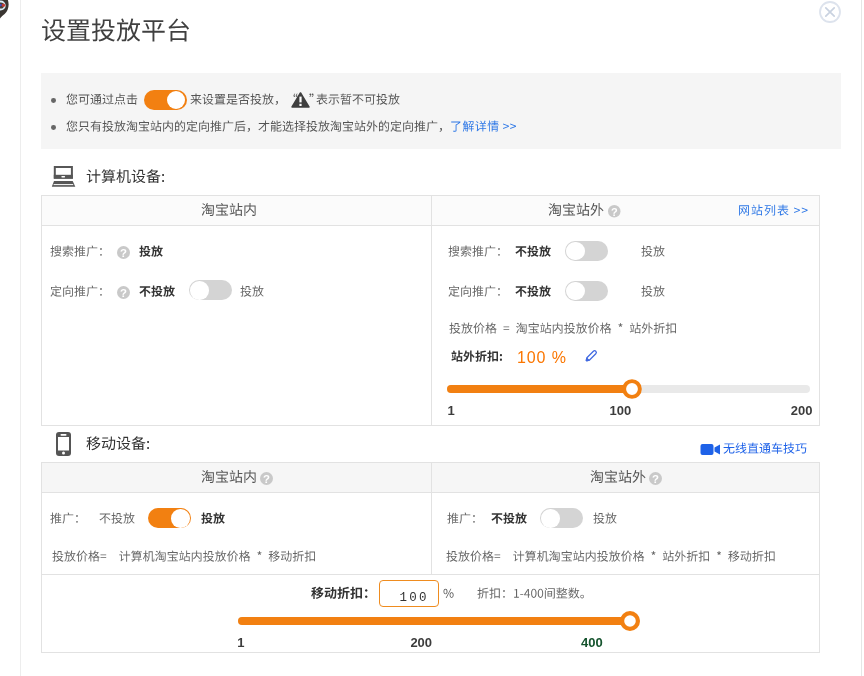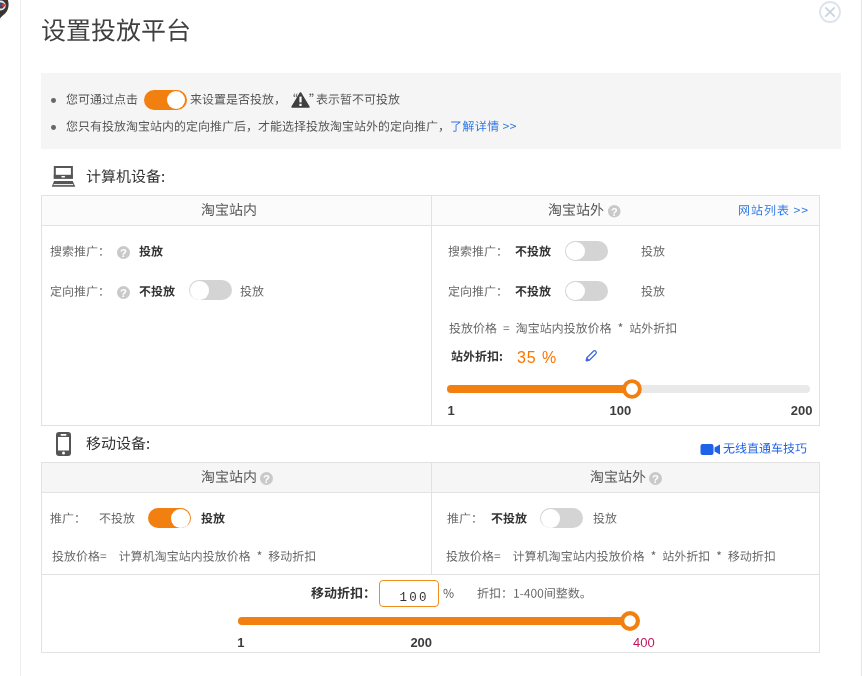--- a/index.html
+++ b/index.html
@@ -126,21 +126,21 @@
     </div>
 <svg style="position:absolute;left:641.0px;top:282.5px;" width="27" height="17" viewBox="0 -12.72 27 17">
       <path d="M2.2 -10.1V-7.7H0.6V-6.8H2.2V-4.2C1.5 -4 0.9 -3.9 0.4 -3.7L0.7 -2.9L2.2 -3.3V-0.2C2.2 -0 2.1 0 2 0C1.8 0 1.3 0.1 0.7 0C0.8 0.3 1 0.6 1 0.9C1.8 0.9 2.3 0.9 2.6 0.7C3 0.6 3.1 0.3 3.1 -0.2V-3.6L4.3 -3.9L4.2 -4.8L3.1 -4.5V-6.8H4.6V-7.7H3.1V-10.1ZM5.7 -9.6V-8.3C5.7 -7.5 5.5 -6.5 4.1 -5.7C4.3 -5.6 4.6 -5.3 4.7 -5.1C6.2 -5.9 6.5 -7.2 6.5 -8.3V-8.8H8.6V-6.9C8.6 -6 8.8 -5.6 9.6 -5.6C9.8 -5.6 10.5 -5.6 10.7 -5.6C10.9 -5.6 11.2 -5.6 11.3 -5.7C11.3 -5.9 11.3 -6.2 11.2 -6.5C11.1 -6.4 10.8 -6.4 10.6 -6.4C10.5 -6.4 9.9 -6.4 9.7 -6.4C9.5 -6.4 9.5 -6.5 9.5 -6.9V-9.6ZM9.4 -3.9C9 -3 8.4 -2.3 7.6 -1.6C6.8 -2.3 6.2 -3 5.7 -3.9ZM4.5 -4.8V-3.9H5L4.8 -3.9C5.3 -2.8 6 -1.9 6.8 -1.1C5.8 -0.5 4.7 -0.1 3.6 0.2C3.7 0.4 3.9 0.7 4 1C5.3 0.7 6.5 0.2 7.5 -0.5C8.5 0.2 9.6 0.7 10.9 1C11.1 0.7 11.3 0.3 11.5 0.1C10.3 -0.1 9.2 -0.5 8.3 -1.1C9.3 -2 10.2 -3.1 10.7 -4.6L10.1 -4.8L9.9 -4.8Z M14.5 -9.9C14.7 -9.4 15 -8.7 15.1 -8.2L15.9 -8.5C15.8 -8.9 15.5 -9.6 15.3 -10.1ZM12.5 -8.1V-7.3H13.9V-4.8C13.9 -3.1 13.8 -1.2 12.3 0.4C12.5 0.5 12.8 0.8 13 0.9C14.6 -0.8 14.8 -2.8 14.8 -4.8V-4.9H16.5C16.4 -1.6 16.3 -0.4 16.1 -0.1C16 0 15.9 0 15.7 0C15.5 0 15.1 0 14.6 -0C14.7 0.2 14.8 0.6 14.8 0.8C15.3 0.9 15.8 0.9 16.1 0.8C16.5 0.8 16.6 0.7 16.8 0.4C17.2 0 17.2 -1.3 17.3 -5.3C17.3 -5.4 17.3 -5.7 17.3 -5.7H14.8V-7.3H17.9V-8.1ZM19.5 -7H21.8C21.5 -5.5 21.2 -4.2 20.6 -3.1C20.1 -4.2 19.7 -5.5 19.5 -6.9ZM19.3 -10.1C19 -8 18.3 -6 17.3 -4.7C17.5 -4.6 17.9 -4.2 18 -4.1C18.4 -4.5 18.7 -5 18.9 -5.6C19.2 -4.3 19.6 -3.2 20.1 -2.2C19.4 -1.2 18.4 -0.4 17.2 0.2C17.4 0.4 17.6 0.8 17.7 1C18.9 0.4 19.8 -0.4 20.6 -1.4C21.2 -0.4 22 0.4 23 0.9C23.2 0.7 23.4 0.3 23.7 0.2C22.6 -0.3 21.8 -1.1 21.1 -2.2C21.9 -3.5 22.3 -5.1 22.7 -7H23.5V-7.8H19.8C20 -8.5 20.1 -9.2 20.3 -9.9Z" fill="#666666"></path>
     </svg>
 <svg style="position:absolute;left:449.0px;top:320.3px;" width="231" height="17" viewBox="0 -12.72 231 17">
       <path d="M2.2 -10.1V-7.7H0.6V-6.8H2.2V-4.2C1.5 -4 0.9 -3.9 0.4 -3.7L0.7 -2.9L2.2 -3.3V-0.2C2.2 -0 2.1 0 2 0C1.8 0 1.3 0.1 0.7 0C0.8 0.3 1 0.6 1 0.9C1.8 0.9 2.3 0.9 2.6 0.7C3 0.6 3.1 0.3 3.1 -0.2V-3.6L4.3 -3.9L4.2 -4.8L3.1 -4.5V-6.8H4.6V-7.7H3.1V-10.1ZM5.7 -9.6V-8.3C5.7 -7.5 5.5 -6.5 4.1 -5.7C4.3 -5.6 4.6 -5.3 4.7 -5.1C6.2 -5.9 6.5 -7.2 6.5 -8.3V-8.8H8.6V-6.9C8.6 -6 8.8 -5.6 9.6 -5.6C9.8 -5.6 10.5 -5.6 10.7 -5.6C10.9 -5.6 11.2 -5.6 11.3 -5.7C11.3 -5.9 11.3 -6.2 11.2 -6.5C11.1 -6.4 10.8 -6.4 10.6 -6.4C10.5 -6.4 9.9 -6.4 9.7 -6.4C9.5 -6.4 9.5 -6.5 9.5 -6.9V-9.6ZM9.4 -3.9C9 -3 8.4 -2.3 7.6 -1.6C6.8 -2.3 6.2 -3 5.7 -3.9ZM4.5 -4.8V-3.9H5L4.8 -3.9C5.3 -2.8 6 -1.9 6.8 -1.1C5.8 -0.5 4.7 -0.1 3.6 0.2C3.7 0.4 3.9 0.7 4 1C5.3 0.7 6.5 0.2 7.5 -0.5C8.5 0.2 9.6 0.7 10.9 1C11.1 0.7 11.3 0.3 11.5 0.1C10.3 -0.1 9.2 -0.5 8.3 -1.1C9.3 -2 10.2 -3.1 10.7 -4.6L10.1 -4.8L9.9 -4.8Z M14.5 -9.9C14.7 -9.4 15 -8.7 15.1 -8.2L15.9 -8.5C15.8 -8.9 15.5 -9.6 15.3 -10.1ZM12.5 -8.1V-7.3H13.9V-4.8C13.9 -3.1 13.8 -1.2 12.3 0.4C12.5 0.5 12.8 0.8 13 0.9C14.6 -0.8 14.8 -2.8 14.8 -4.8V-4.9H16.5C16.4 -1.6 16.3 -0.4 16.1 -0.1C16 0 15.9 0 15.7 0C15.5 0 15.1 0 14.6 -0C14.7 0.2 14.8 0.6 14.8 0.8C15.3 0.9 15.8 0.9 16.1 0.8C16.5 0.8 16.6 0.7 16.8 0.4C17.2 0 17.2 -1.3 17.3 -5.3C17.3 -5.4 17.3 -5.7 17.3 -5.7H14.8V-7.3H17.9V-8.1ZM19.5 -7H21.8C21.5 -5.5 21.2 -4.2 20.6 -3.1C20.1 -4.2 19.7 -5.5 19.5 -6.9ZM19.3 -10.1C19 -8 18.3 -6 17.3 -4.7C17.5 -4.6 17.9 -4.2 18 -4.1C18.4 -4.5 18.7 -5 18.9 -5.6C19.2 -4.3 19.6 -3.2 20.1 -2.2C19.4 -1.2 18.4 -0.4 17.2 0.2C17.4 0.4 17.6 0.8 17.7 1C18.9 0.4 19.8 -0.4 20.6 -1.4C21.2 -0.4 22 0.4 23 0.9C23.2 0.7 23.4 0.3 23.7 0.2C22.6 -0.3 21.8 -1.1 21.1 -2.2C21.9 -3.5 22.3 -5.1 22.7 -7H23.5V-7.8H19.8C20 -8.5 20.1 -9.2 20.3 -9.9Z M32.7 -5.4V0.9H33.6V-5.4ZM29.3 -5.4V-3.8C29.3 -2.6 29.1 -0.8 27.4 0.4C27.6 0.6 27.9 0.9 28.1 1.1C30 -0.4 30.2 -2.4 30.2 -3.7V-5.4ZM31.2 -10.1C30.6 -8.6 29.2 -6.8 27.1 -5.6C27.3 -5.4 27.5 -5.1 27.6 -4.9C29.4 -5.9 30.6 -7.2 31.4 -8.6C32.4 -7.2 33.7 -5.8 35 -5C35.2 -5.3 35.4 -5.6 35.6 -5.7C34.2 -6.5 32.7 -8 31.9 -9.4L32.1 -9.9ZM27.2 -10.1C26.6 -8.3 25.6 -6.5 24.4 -5.3C24.6 -5.1 24.9 -4.6 25 -4.4C25.3 -4.8 25.7 -5.2 26 -5.7V1H26.9V-7.2C27.3 -8 27.8 -8.9 28.1 -9.8Z M42.9 -8H45.5C45.2 -7.2 44.7 -6.6 44.1 -6C43.5 -6.5 43.1 -7.2 42.8 -7.8ZM38.4 -10.1V-7.5H36.6V-6.7H38.3C37.9 -5 37.1 -3.1 36.3 -2.1C36.5 -1.9 36.7 -1.5 36.8 -1.3C37.4 -2.1 38 -3.4 38.4 -4.8V0.9H39.3V-5.1C39.6 -4.6 40.1 -3.9 40.3 -3.6L40.8 -4.3C40.6 -4.6 39.6 -5.8 39.3 -6.1V-6.7H40.6L40.4 -6.4C40.6 -6.3 40.9 -6 41.1 -5.8C41.5 -6.2 41.9 -6.6 42.3 -7.1C42.6 -6.5 43 -5.9 43.5 -5.4C42.5 -4.5 41.3 -3.9 40.1 -3.5C40.3 -3.3 40.5 -3 40.6 -2.8C40.9 -2.9 41.2 -3 41.5 -3.1V1H42.4V0.4H45.7V0.9H46.6V-3.2L47.2 -3C47.3 -3.3 47.5 -3.6 47.7 -3.8C46.5 -4.1 45.5 -4.7 44.7 -5.4C45.6 -6.3 46.2 -7.3 46.7 -8.6L46.1 -8.8L45.9 -8.8H43.3C43.5 -9.1 43.7 -9.5 43.8 -9.9L43 -10.1C42.5 -8.9 41.7 -7.7 40.8 -6.8V-7.5H39.3V-10.1ZM42.4 -0.3V-2.7H45.7V-0.3ZM42.1 -3.4C42.8 -3.8 43.5 -4.3 44.1 -4.8C44.7 -4.3 45.4 -3.8 46.2 -3.4Z M54.5 -5.5H60.2V-6.3H54.5ZM54.5 -2.6H60.2V-3.4H54.5Z M67.8 -9.3C68.4 -9 69.2 -8.5 69.6 -8.1L70.2 -8.8C69.8 -9.2 69 -9.6 68.3 -9.9ZM67.1 -6C67.7 -5.7 68.5 -5.3 68.9 -5L69.5 -5.7C69.1 -6 68.2 -6.4 67.6 -6.6ZM67.4 0.1 68.3 0.7C68.8 -0.4 69.4 -1.9 69.9 -3.1L69.2 -3.7C68.7 -2.4 67.9 -0.8 67.4 0.1ZM71.7 -10.1C71.2 -8.6 70.3 -7.1 69.3 -6.2C69.5 -6 69.9 -5.8 70 -5.7C70.5 -6.2 71 -6.8 71.4 -7.5H76.9C76.8 -2.3 76.7 -0.4 76.4 -0C76.3 0.1 76.1 0.1 75.9 0.1C75.6 0.1 74.9 0.1 74.1 0.1C74.3 0.3 74.4 0.7 74.4 0.9C75.1 0.9 75.8 1 76.2 0.9C76.7 0.9 76.9 0.8 77.2 0.4C77.6 -0.1 77.7 -2 77.7 -7.8C77.7 -7.9 77.7 -8.3 77.7 -8.3H71.9C72.1 -8.8 72.4 -9.3 72.6 -9.9ZM70.9 -3V-0.8H75.7V-3H74.9V-1.5H73.7V-3.5H76.2V-4.3H73.7V-5.4H75.7V-6.2H72.4C72.6 -6.5 72.7 -6.8 72.8 -7.1L72.1 -7.3C71.7 -6.4 71.2 -5.4 70.6 -4.8C70.8 -4.7 71.1 -4.6 71.3 -4.5C71.5 -4.7 71.8 -5.1 72 -5.4H72.9V-4.3H70.3V-3.5H72.9V-1.5H71.7V-3Z M86 -2.1C86.7 -1.5 87.5 -0.8 87.9 -0.3L88.6 -0.9C88.2 -1.3 87.3 -2 86.7 -2.5ZM83.8 -10C84 -9.5 84.3 -9 84.5 -8.6H79.7V-6H80.6V-7.7H88.7V-6.2H80.6V-5.4H84.1V-3.5H80.9V-2.7H84.1V-0.2H79.5V0.6H89.9V-0.2H85.1V-2.7H88.5V-3.5H85.1V-5.4H88.7V-6H89.7V-8.6H85.5C85.3 -9 85 -9.7 84.7 -10.2Z M91.4 -7.8V-7H96V-7.8ZM91.8 -6.3C92.1 -4.9 92.4 -3.2 92.4 -2L93.2 -2.1C93.1 -3.3 92.8 -5.1 92.6 -6.4ZM92.8 -9.8C93.1 -9.2 93.4 -8.4 93.6 -7.9L94.4 -8.2C94.2 -8.7 93.9 -9.5 93.5 -10ZM94.6 -6.6C94.5 -5.1 94.1 -3 93.8 -1.7C92.8 -1.5 91.9 -1.3 91.2 -1.1L91.4 -0.2C92.7 -0.6 94.4 -1 96 -1.4L95.9 -2.2L94.6 -1.9C94.9 -3.2 95.2 -5 95.5 -6.4ZM96.3 -4.3V0.9H97.1V0.4H100.8V0.9H101.7V-4.3H99.1V-6.7H102.2V-7.6H99.1V-10.1H98.2V-4.3ZM97.1 -0.5V-3.5H100.8V-0.5Z M103.8 -8V1H104.7V-7.1H108.2C108.1 -5.6 107.7 -3.6 105 -2.1C105.3 -2 105.6 -1.7 105.7 -1.5C107.3 -2.4 108.2 -3.6 108.6 -4.7C109.7 -3.7 111 -2.4 111.6 -1.6L112.3 -2.2C111.6 -3.1 110.1 -4.5 108.9 -5.6C109 -6.1 109.1 -6.6 109.1 -7.1H112.6V-0.2C112.6 -0 112.5 0 112.3 0.1C112.1 0.1 111.3 0.1 110.4 0C110.5 0.3 110.7 0.7 110.7 0.9C111.8 0.9 112.5 0.9 113 0.8C113.4 0.6 113.5 0.4 113.5 -0.2V-8H109.1V-10.1H108.2V-8Z M116.9 -10.1V-7.7H115.2V-6.8H116.9V-4.2C116.2 -4 115.6 -3.9 115.1 -3.7L115.3 -2.9L116.9 -3.3V-0.2C116.9 -0 116.8 0 116.6 0C116.5 0 115.9 0.1 115.4 0C115.5 0.3 115.6 0.6 115.7 0.9C116.5 0.9 117 0.9 117.3 0.7C117.6 0.6 117.7 0.3 117.7 -0.2V-3.6L119 -3.9L118.9 -4.8L117.7 -4.5V-6.8H119.2V-7.7H117.7V-10.1ZM120.3 -9.6V-8.3C120.3 -7.5 120.1 -6.5 118.8 -5.7C118.9 -5.6 119.3 -5.3 119.4 -5.1C120.9 -5.9 121.2 -7.2 121.2 -8.3V-8.8H123.3V-6.9C123.3 -6 123.5 -5.6 124.3 -5.6C124.5 -5.6 125.1 -5.6 125.3 -5.6C125.6 -5.6 125.8 -5.6 126 -5.7C126 -5.9 125.9 -6.2 125.9 -6.5C125.7 -6.4 125.5 -6.4 125.3 -6.4C125.1 -6.4 124.5 -6.4 124.4 -6.4C124.2 -6.4 124.2 -6.5 124.2 -6.9V-9.6ZM124.1 -3.9C123.7 -3 123 -2.3 122.2 -1.6C121.5 -2.3 120.8 -3 120.4 -3.9ZM119.2 -4.8V-3.9H119.7L119.5 -3.9C120 -2.8 120.7 -1.9 121.5 -1.1C120.5 -0.5 119.4 -0.1 118.2 0.2C118.4 0.4 118.6 0.7 118.7 1C119.9 0.7 121.2 0.2 122.2 -0.5C123.2 0.2 124.3 0.7 125.6 1C125.7 0.7 126 0.3 126.2 0.1C125 -0.1 123.9 -0.5 123 -1.1C124 -2 124.8 -3.1 125.3 -4.6L124.7 -4.8L124.6 -4.8Z M129.1 -9.9C129.4 -9.4 129.6 -8.7 129.7 -8.2L130.6 -8.5C130.5 -8.9 130.2 -9.6 129.9 -10.1ZM127.2 -8.1V-7.3H128.6V-4.8C128.6 -3.1 128.4 -1.2 127 0.4C127.2 0.5 127.5 0.8 127.6 0.9C129.2 -0.8 129.5 -2.8 129.5 -4.8V-4.9H131.1C131 -1.6 130.9 -0.4 130.7 -0.1C130.7 0 130.5 0 130.4 0C130.2 0 129.7 0 129.3 -0C129.4 0.2 129.5 0.6 129.5 0.8C130 0.9 130.5 0.9 130.8 0.8C131.1 0.8 131.3 0.7 131.5 0.4C131.8 0 131.9 -1.3 132 -5.3C132 -5.4 132 -5.7 132 -5.7H129.5V-7.3H132.5V-8.1ZM134.2 -7H136.4C136.2 -5.5 135.8 -4.2 135.3 -3.1C134.7 -4.2 134.4 -5.5 134.1 -6.9ZM134 -10.1C133.6 -8 133 -6 132 -4.7C132.2 -4.6 132.6 -4.2 132.7 -4.1C133 -4.5 133.3 -5 133.6 -5.6C133.9 -4.3 134.2 -3.2 134.7 -2.2C134 -1.2 133.1 -0.4 131.8 0.2C132 0.4 132.3 0.8 132.4 1C133.6 0.4 134.5 -0.4 135.2 -1.4C135.9 -0.4 136.7 0.4 137.7 0.9C137.8 0.7 138.1 0.3 138.3 0.2C137.2 -0.3 136.4 -1.1 135.8 -2.2C136.5 -3.5 137 -5.1 137.3 -7H138.2V-7.8H134.4C134.6 -8.5 134.8 -9.2 134.9 -9.9Z M147.3 -5.4V0.9H148.3V-5.4ZM143.9 -5.4V-3.8C143.9 -2.6 143.8 -0.8 142.1 0.4C142.3 0.6 142.6 0.9 142.7 1.1C144.6 -0.4 144.8 -2.4 144.8 -3.7V-5.4ZM145.8 -10.1C145.2 -8.6 143.9 -6.8 141.7 -5.6C141.9 -5.4 142.2 -5.1 142.3 -4.9C144 -5.9 145.2 -7.2 146.1 -8.6C147 -7.2 148.4 -5.8 149.7 -5C149.8 -5.3 150.1 -5.6 150.3 -5.7C148.9 -6.5 147.4 -8 146.5 -9.4L146.8 -9.9ZM141.9 -10.1C141.3 -8.3 140.2 -6.5 139.1 -5.3C139.3 -5.1 139.5 -4.6 139.6 -4.4C140 -4.8 140.3 -5.2 140.7 -5.7V1H141.6V-7.2C142 -8 142.4 -8.9 142.7 -9.8Z M157.6 -8H160.2C159.8 -7.2 159.3 -6.6 158.8 -6C158.2 -6.5 157.7 -7.2 157.4 -7.8ZM153.1 -10.1V-7.5H151.3V-6.7H153C152.6 -5 151.8 -3.1 151 -2.1C151.2 -1.9 151.4 -1.5 151.5 -1.3C152.1 -2.1 152.6 -3.4 153.1 -4.8V0.9H153.9V-5.1C154.3 -4.6 154.7 -3.9 154.9 -3.6L155.5 -4.3C155.2 -4.6 154.3 -5.8 153.9 -6.1V-6.7H155.3L155 -6.4C155.2 -6.3 155.6 -6 155.7 -5.8C156.1 -6.2 156.5 -6.6 156.9 -7.1C157.2 -6.5 157.7 -5.9 158.2 -5.4C157.2 -4.5 156 -3.9 154.8 -3.5C154.9 -3.3 155.2 -3 155.3 -2.8C155.6 -2.9 155.9 -3 156.2 -3.1V1H157V0.4H160.4V0.9H161.3V-3.2L161.8 -3C162 -3.3 162.2 -3.6 162.4 -3.8C161.2 -4.1 160.2 -4.7 159.4 -5.4C160.2 -6.3 160.9 -7.3 161.3 -8.6L160.8 -8.8L160.6 -8.8H158C158.2 -9.1 158.4 -9.5 158.5 -9.9L157.6 -10.1C157.2 -8.9 156.4 -7.7 155.5 -6.8V-7.5H153.9V-10.1ZM157 -0.3V-2.7H160.4V-0.3ZM156.8 -3.4C157.5 -3.8 158.2 -4.3 158.8 -4.8C159.4 -4.3 160 -3.8 160.8 -3.4Z M170.5 -5.7 171.5 -6.8 172.4 -5.7 172.9 -6 172.2 -7.3 173.5 -7.8 173.3 -8.4 171.9 -8.1 171.8 -9.6H171.1L171 -8.1L169.6 -8.4L169.4 -7.8L170.7 -7.3L170 -6Z M181 -7.8V-7H185.6V-7.8ZM181.4 -6.3C181.7 -4.9 182 -3.2 182 -2L182.8 -2.1C182.7 -3.3 182.4 -5.1 182.2 -6.4ZM182.4 -9.8C182.7 -9.2 183 -8.4 183.2 -7.9L184 -8.2C183.9 -8.7 183.5 -9.5 183.1 -10ZM184.2 -6.6C184.1 -5.1 183.7 -3 183.4 -1.7C182.4 -1.5 181.5 -1.3 180.8 -1.1L181 -0.2C182.3 -0.6 184 -1 185.6 -1.4L185.5 -2.2L184.2 -1.9C184.5 -3.2 184.8 -5 185.1 -6.4ZM185.9 -4.3V0.9H186.7V0.4H190.4V0.9H191.3V-4.3H188.7V-6.7H191.8V-7.6H188.7V-10.1H187.8V-4.3ZM186.7 -0.5V-3.5H190.4V-0.5Z M195 -10.1C194.6 -8 193.8 -6 192.7 -4.8C192.9 -4.6 193.3 -4.3 193.5 -4.2C194.2 -5 194.7 -6.1 195.2 -7.4H197.5C197.3 -6.1 197 -5 196.6 -4.1C196 -4.5 195.3 -5 194.8 -5.4L194.2 -4.8C194.9 -4.3 195.6 -3.7 196.2 -3.3C195.3 -1.7 194.1 -0.6 192.7 0.1C193 0.3 193.3 0.6 193.5 0.9C196 -0.5 197.9 -3.3 198.6 -8.1L197.9 -8.3L197.8 -8.2H195.5C195.7 -8.8 195.8 -9.3 195.9 -9.9ZM199.6 -10.1V0.9H200.5V-5.6C201.5 -4.8 202.6 -3.8 203.1 -3.1L203.9 -3.7C203.2 -4.5 201.9 -5.6 200.9 -6.4L200.5 -6.2V-10.1Z M209.7 -9V-5.2C209.7 -3.3 209.6 -1.4 208.4 0.3C208.6 0.5 208.9 0.7 209.1 0.9C210.4 -0.9 210.6 -3 210.6 -5.2H212.9V0.9H213.8V-5.2H215.8V-6.1H210.6V-8.3C212.2 -8.5 214.1 -8.8 215.3 -9.2L214.8 -10C213.6 -9.6 211.5 -9.2 209.7 -9ZM206.6 -10.1V-7.7H204.9V-6.8H206.6V-4.2L204.7 -3.7L205 -2.8L206.6 -3.3V-0.1C206.6 0 206.5 0.1 206.4 0.1C206.2 0.1 205.7 0.1 205.2 0.1C205.3 0.3 205.4 0.7 205.4 0.9C206.2 0.9 206.7 0.9 207 0.7C207.3 0.6 207.5 0.3 207.5 -0.2V-3.6L209.2 -4.1L209 -4.9L207.5 -4.5V-6.8H209.1V-7.7H207.5V-10.1Z M221.5 -9.1V0.6H222.4V-0.5H226.1V0.5H227V-9.1ZM222.4 -1.4V-8.2H226.1V-1.4ZM218.5 -10.1V-7.9H216.8V-7H218.5V-4C217.8 -3.8 217.2 -3.7 216.6 -3.5L216.9 -2.7L218.5 -3.1V-0.1C218.5 0 218.5 0.1 218.3 0.1C218.1 0.1 217.6 0.1 217.1 0.1C217.2 0.3 217.3 0.7 217.4 0.9C218.2 1 218.7 0.9 219 0.8C219.3 0.6 219.4 0.4 219.4 -0.1V-3.4L221 -3.9L220.9 -4.7L219.4 -4.3V-7H220.9V-7.9H219.4V-10.1Z" fill="#666666"></path>
     </svg>
 <svg style="position:absolute;left:450.5px;top:348.3px;" width="54" height="17" viewBox="0 -12.72 54 17">
       <path d="M1 -6.1C1.2 -4.9 1.4 -3.2 1.5 -2.1L2.6 -2.4C2.6 -3.5 2.3 -5.1 2.1 -6.3ZM1.9 -9.8C2.2 -9.3 2.5 -8.6 2.6 -8.1H0.6V-6.8H5.4V-8.1H3L3.9 -8.4C3.8 -8.9 3.5 -9.6 3.2 -10.1ZM3.6 -6.4C3.5 -5 3.3 -3.1 3 -1.9C2 -1.7 1.2 -1.5 0.5 -1.4L0.8 -0C2.1 -0.3 3.7 -0.7 5.3 -1.1L5.1 -2.4L4.2 -2.2C4.5 -3.3 4.8 -4.9 5 -6.2ZM5.5 -4.5V1.1H6.9V0.5H9.7V1H11.2V-4.5H8.8V-6.6H11.6V-8H8.8V-10.2H7.3V-4.5ZM6.9 -0.8V-3.2H9.7V-0.8Z M14.4 -10.2C14 -8.1 13.3 -6.1 12.3 -4.9C12.6 -4.7 13.2 -4.3 13.5 -4C14.1 -4.8 14.6 -5.9 15 -7.1H16.9C16.7 -6.1 16.5 -5.2 16.1 -4.4C15.7 -4.7 15.2 -5.1 14.8 -5.4L13.9 -4.4C14.4 -4 15 -3.5 15.5 -3.1C14.7 -1.8 13.6 -0.9 12.3 -0.3C12.7 -0 13.3 0.6 13.5 0.9C16.2 -0.4 18 -3.3 18.6 -8.2L17.6 -8.5L17.3 -8.4H15.5C15.6 -8.9 15.7 -9.4 15.9 -9.9ZM19.1 -10.2V1.1H20.6V-5.1C21.3 -4.3 22.1 -3.5 22.5 -2.9L23.7 -3.8C23.2 -4.6 21.9 -5.8 21.1 -6.6L20.6 -6.2V-10.2Z M29.4 -9.1V-5.5C29.4 -3.7 29.2 -1.7 28.1 0.2C28.5 0.4 29 0.8 29.3 1.1C30.5 -0.7 30.7 -2.8 30.8 -4.8H32.4V1H33.9V-4.8H35.6V-6.2H30.8V-8C32.3 -8.2 33.9 -8.5 35.2 -8.9L34.3 -10.1C33.1 -9.7 31.1 -9.3 29.4 -9.1ZM26 -10.2V-7.9H24.5V-6.6H26V-4.5C25.4 -4.3 24.8 -4.2 24.3 -4.1L24.7 -2.7L26 -3V-0.5C26 -0.3 25.9 -0.3 25.8 -0.3C25.6 -0.3 25.1 -0.3 24.6 -0.3C24.8 0.1 25 0.7 25 1C25.9 1 26.5 1 26.9 0.8C27.3 0.6 27.4 0.2 27.4 -0.5V-3.4L29 -3.8L28.8 -5.2L27.4 -4.8V-6.6H28.9V-7.9H27.4V-10.2Z M41.2 -9.2V0.7H42.6V-0.3H45.5V0.6H47V-9.2ZM42.6 -1.7V-7.8H45.5V-1.7ZM38 -10.2V-8.2H36.4V-6.8H38V-4.2C37.3 -4.1 36.8 -3.9 36.3 -3.8L36.6 -2.4L38 -2.8V-0.5C38 -0.3 37.9 -0.3 37.7 -0.3C37.6 -0.3 37.1 -0.3 36.6 -0.3C36.8 0.1 37 0.7 37 1.1C37.9 1.1 38.5 1 38.9 0.8C39.3 0.6 39.4 0.2 39.4 -0.5V-3.2L40.8 -3.6L40.6 -4.9L39.4 -4.6V-6.8H40.6V-8.2H39.4V-10.2Z M50 -4.4C50.6 -4.4 51 -4.9 51 -5.5C51 -6.2 50.6 -6.7 50 -6.7C49.3 -6.7 48.9 -6.2 48.9 -5.5C48.9 -4.9 49.3 -4.4 50 -4.4ZM50 0.2C50.6 0.2 51 -0.3 51 -1C51 -1.6 50.6 -2.1 50 -2.1C49.3 -2.1 48.9 -1.6 48.9 -1C48.9 -0.3 49.3 0.2 50 0.2Z" fill="#333333"></path>
     </svg>
-<div class="abs" style="left:517px;top:350.4px;font-family:Liberation Sans,sans-serif;font-size:16px;line-height:1;color:#fb7601;letter-spacing:0.9px">35 %</div>
+<div class="abs" style="left:517px;top:350.4px;font-family:Liberation Sans,sans-serif;font-size:16px;line-height:1;color:#fb7601;letter-spacing:0.9px">100 %</div>
 <svg class="abs" style="left:583px;top:348px" width="17" height="17">
       <path d="M3.2 12.4 L3.9 9.8 L10.4 3.3 Q11.6 2.1 12.8 3.3 Q14 4.5 12.8 5.7 L6.3 12.2 L3.7 12.9 Z" fill="none" stroke="#4169e1" stroke-width="1.25" stroke-linejoin="round"></path>
       <path d="M3.2 12.4 L3.9 9.8 L6.3 12.2 L3.7 12.9 Z" fill="#4169e1" stroke="#4169e1" stroke-width="0.8"></path>
     </svg>
 <div class="abs" style="left:447px;top:385.1px;width:363px;height:7.8px;border-radius:3.9px;background:#e9e9e9"></div>
 <div class="abs" style="left:447px;top:385.1px;width:184.5px;height:7.8px;border-radius:3.9px;background:#f28011"></div>
 <svg class="abs" style="left:619.5px;top:377px" width="24" height="24">
       <circle cx="12" cy="12" r="7.85" fill="#ffffff" stroke="#f28011" stroke-width="3.9"></circle>
     </svg>
 <div class="abs" style="left:447.5px;top:404.3px;font-family:Liberation Sans,sans-serif;font-size:13px;line-height:1;color:#3c3c3c;font-weight:700">1</div>
@@ -221,13 +221,13 @@
 <svg style="position:absolute;left:477.3px;top:584.8px;" width="117" height="17" viewBox="0 -12.72 117 17">
       <path d="M5.4 -9V-5.2C5.4 -3.3 5.3 -1.4 4.1 0.3C4.4 0.5 4.7 0.7 4.8 0.9C6.1 -0.9 6.3 -3 6.3 -5.2H8.6V0.9H9.5V-5.2H11.5V-6.1H6.3V-8.3C8 -8.5 9.8 -8.8 11.1 -9.2L10.5 -10C9.3 -9.6 7.2 -9.2 5.4 -9ZM2.3 -10.1V-7.7H0.6V-6.8H2.3V-4.2L0.5 -3.7L0.7 -2.8L2.3 -3.3V-0.1C2.3 0 2.2 0.1 2.1 0.1C1.9 0.1 1.4 0.1 0.9 0.1C1 0.3 1.1 0.7 1.2 0.9C2 0.9 2.4 0.9 2.8 0.7C3.1 0.6 3.2 0.3 3.2 -0.2V-3.6L4.9 -4.1L4.8 -4.9L3.2 -4.5V-6.8H4.8V-7.7H3.2V-10.1Z M17.3 -9.1V0.6H18.2V-0.5H21.8V0.5H22.8V-9.1ZM18.2 -1.4V-8.2H21.8V-1.4ZM14.3 -10.1V-7.9H12.5V-7H14.3V-4C13.6 -3.8 12.9 -3.7 12.4 -3.5L12.6 -2.7L14.3 -3.1V-0.1C14.3 0 14.2 0.1 14 0.1C13.9 0.1 13.4 0.1 12.8 0.1C13 0.3 13.1 0.7 13.1 0.9C13.9 1 14.4 0.9 14.7 0.8C15.1 0.6 15.2 0.4 15.2 -0.1V-3.4L16.7 -3.9L16.6 -4.7L15.2 -4.3V-7H16.6V-7.9H15.2V-10.1Z M27 -5.8C27.5 -5.8 27.9 -6.2 27.9 -6.7C27.9 -7.3 27.5 -7.6 27 -7.6C26.5 -7.6 26.1 -7.3 26.1 -6.7C26.1 -6.2 26.5 -5.8 27 -5.8ZM27 0C27.5 0 27.9 -0.3 27.9 -0.9C27.9 -1.4 27.5 -1.8 27 -1.8C26.5 -1.8 26.1 -1.4 26.1 -0.9C26.1 -0.3 26.5 0 27 0Z M37.1 0H41.9V-0.9H40.1V-8.8H39.3C38.8 -8.5 38.2 -8.3 37.5 -8.2V-7.5H39V-0.9H37.1Z M43.2 -2.9H46.3V-3.8H43.2Z M50.9 0H51.9V-2.4H53.1V-3.3H51.9V-8.8H50.7L47.1 -3.1V-2.4H50.9ZM50.9 -3.3H48.2L50.2 -6.3C50.5 -6.7 50.7 -7.2 50.9 -7.6H51C50.9 -7.2 50.9 -6.4 50.9 -6Z M56.8 0.2C58.5 0.2 59.6 -1.4 59.6 -4.4C59.6 -7.5 58.5 -9 56.8 -9C55.1 -9 54.1 -7.5 54.1 -4.4C54.1 -1.4 55.1 0.2 56.8 0.2ZM56.8 -0.7C55.8 -0.7 55.1 -1.8 55.1 -4.4C55.1 -7 55.8 -8.1 56.8 -8.1C57.8 -8.1 58.5 -7 58.5 -4.4C58.5 -1.8 57.8 -0.7 56.8 -0.7Z M63.5 0.2C65.1 0.2 66.2 -1.4 66.2 -4.4C66.2 -7.5 65.1 -9 63.5 -9C61.8 -9 60.7 -7.5 60.7 -4.4C60.7 -1.4 61.8 0.2 63.5 0.2ZM63.5 -0.7C62.5 -0.7 61.8 -1.8 61.8 -4.4C61.8 -7 62.5 -8.1 63.5 -8.1C64.5 -8.1 65.2 -7 65.2 -4.4C65.2 -1.8 64.5 -0.7 63.5 -0.7Z M67.9 -7.4V1H68.8V-7.4ZM68.1 -9.5C68.6 -9 69.3 -8.2 69.5 -7.7L70.3 -8.2C70 -8.7 69.3 -9.4 68.8 -9.9ZM71.4 -3.5H74.2V-1.9H71.4ZM71.4 -5.9H74.2V-4.3H71.4ZM70.5 -6.6V-1.2H75.1V-6.6ZM71 -9.4V-8.6H76.8V-0.1C76.8 0 76.8 0.1 76.6 0.1C76.5 0.1 76 0.1 75.5 0.1C75.6 0.3 75.7 0.7 75.8 0.9C76.5 0.9 77 0.9 77.3 0.8C77.7 0.6 77.8 0.4 77.8 -0.1V-9.4Z M81.3 -2.1V-0.1H79.4V0.6H90.3V-0.1H85.2V-1.1H88.7V-1.8H85.2V-2.8H89.5V-3.5H80.2V-2.8H84.3V-0.1H82.2V-2.1ZM79.8 -8V-5.9H81.6C81 -5.3 80.1 -4.7 79.3 -4.3C79.5 -4.2 79.7 -3.9 79.8 -3.8C80.5 -4.1 81.3 -4.7 81.9 -5.3V-3.9H82.7V-5.4C83.2 -5.1 83.9 -4.7 84.3 -4.4L84.7 -4.9C84.3 -5.2 83.6 -5.6 83 -5.9L82.7 -5.5V-5.9H84.6V-8H82.7V-8.6H85V-9.3H82.7V-10.1H81.9V-9.3H79.5V-8.6H81.9V-8ZM80.6 -7.4H81.9V-6.5H80.6ZM82.7 -7.4H83.9V-6.5H82.7ZM86.5 -8H88.6C88.4 -7.3 88.1 -6.7 87.6 -6.2C87.1 -6.7 86.7 -7.4 86.5 -8ZM86.5 -10.1C86.1 -8.9 85.5 -7.7 84.7 -7C84.9 -6.9 85.2 -6.6 85.4 -6.4C85.6 -6.6 85.8 -6.9 86.1 -7.3C86.3 -6.7 86.7 -6.1 87.1 -5.6C86.5 -5.1 85.7 -4.7 84.8 -4.4C84.9 -4.2 85.2 -3.9 85.3 -3.7C86.2 -4.1 87 -4.5 87.6 -5.1C88.2 -4.5 89 -4 89.8 -3.7C89.9 -3.9 90.2 -4.2 90.3 -4.4C89.5 -4.7 88.8 -5.1 88.2 -5.6C88.7 -6.3 89.2 -7 89.4 -8H90.2V-8.7H86.9C87 -9.1 87.2 -9.5 87.3 -9.9Z M96.1 -9.9C95.9 -9.4 95.5 -8.7 95.2 -8.3L95.8 -8C96.1 -8.4 96.5 -9 96.9 -9.5ZM91.9 -9.5C92.2 -9 92.5 -8.4 92.6 -7.9L93.3 -8.2C93.2 -8.7 92.9 -9.3 92.5 -9.8ZM95.7 -3.1C95.4 -2.5 95.1 -2 94.6 -1.5C94.2 -1.7 93.7 -2 93.2 -2.2C93.4 -2.4 93.6 -2.8 93.8 -3.1ZM92.1 -1.8C92.7 -1.6 93.4 -1.3 94 -1C93.2 -0.4 92.3 -0.1 91.3 0.2C91.5 0.3 91.6 0.6 91.7 0.9C92.8 0.6 93.9 0.1 94.7 -0.6C95.1 -0.4 95.5 -0.1 95.7 0.1L96.3 -0.5C96 -0.7 95.7 -0.9 95.3 -1.1C95.9 -1.8 96.4 -2.7 96.7 -3.7L96.3 -3.9L96.1 -3.9H94.1L94.4 -4.5L93.6 -4.6C93.5 -4.4 93.4 -4.1 93.3 -3.9H91.6V-3.1H92.9C92.7 -2.6 92.4 -2.2 92.1 -1.8ZM93.9 -10.1V-7.8H91.4V-7.1H93.6C93 -6.3 92.1 -5.6 91.3 -5.2C91.5 -5.1 91.7 -4.7 91.8 -4.5C92.5 -4.9 93.3 -5.6 93.9 -6.3V-4.8H94.7V-6.5C95.3 -6.1 96 -5.5 96.3 -5.2L96.8 -5.9C96.6 -6.1 95.5 -6.7 94.9 -7.1H97.2V-7.8H94.7V-10.1ZM98.4 -10C98.1 -7.9 97.5 -5.9 96.6 -4.6C96.8 -4.5 97.1 -4.2 97.3 -4C97.6 -4.5 97.8 -5 98.1 -5.6C98.3 -4.4 98.7 -3.3 99.1 -2.4C98.5 -1.2 97.5 -0.4 96.2 0.3C96.4 0.4 96.6 0.8 96.7 1C97.9 0.3 98.9 -0.5 99.6 -1.5C100.2 -0.5 100.9 0.3 101.9 0.9C102 0.6 102.3 0.3 102.5 0.1C101.5 -0.4 100.7 -1.3 100.1 -2.4C100.7 -3.6 101.1 -5.1 101.4 -6.9H102.2V-7.8H98.8C98.9 -8.4 99.1 -9.1 99.2 -9.9ZM100.5 -6.9C100.3 -5.5 100 -4.3 99.6 -3.3C99.1 -4.4 98.8 -5.6 98.6 -6.9Z M105.1 -2.9C104.1 -2.9 103.3 -2.1 103.3 -1.1C103.3 -0.1 104.1 0.7 105.1 0.7C106.2 0.7 107 -0.1 107 -1.1C107 -2.1 106.2 -2.9 105.1 -2.9ZM105.1 0.1C104.5 0.1 103.9 -0.4 103.9 -1.1C103.9 -1.8 104.5 -2.3 105.1 -2.3C105.8 -2.3 106.4 -1.8 106.4 -1.1C106.4 -0.4 105.8 0.1 105.1 0.1Z" fill="#666666"></path>
     </svg>
 <div class="abs" style="left:237.5px;top:616.8px;width:402.5px;height:8px;border-radius:4px;background:#e9e9e9"></div>
 <div class="abs" style="left:237.5px;top:616.8px;width:392px;height:8px;border-radius:4px;background:#f28011"></div>
 <svg class="abs" style="left:617.5px;top:608.8px" width="24" height="24">
       <circle cx="12" cy="12" r="7.9" fill="#ffffff" stroke="#f28011" stroke-width="4.2"></circle>
     </svg>
 <div class="abs" style="left:237.3px;top:636.3px;font-family:Liberation Sans,sans-serif;font-size:13px;line-height:1;color:#3c3c3c;font-weight:700">1</div>
 <div class="abs" style="left:410.4px;top:636.3px;font-family:Liberation Sans,sans-serif;font-size:13px;line-height:1;color:#3c3c3c;font-weight:700">200</div>
-<div class="abs" style="left:633px;top:636.3px;font-family:Liberation Sans,sans-serif;font-size:13px;line-height:1;color:#be185d;font-weight:400">400</div>
+<div class="abs" style="left:581px;top:636.3px;font-family:Liberation Sans,sans-serif;font-size:13px;line-height:1;color:#14532d;font-weight:700">400</div>
 </div>
 </body></html>

